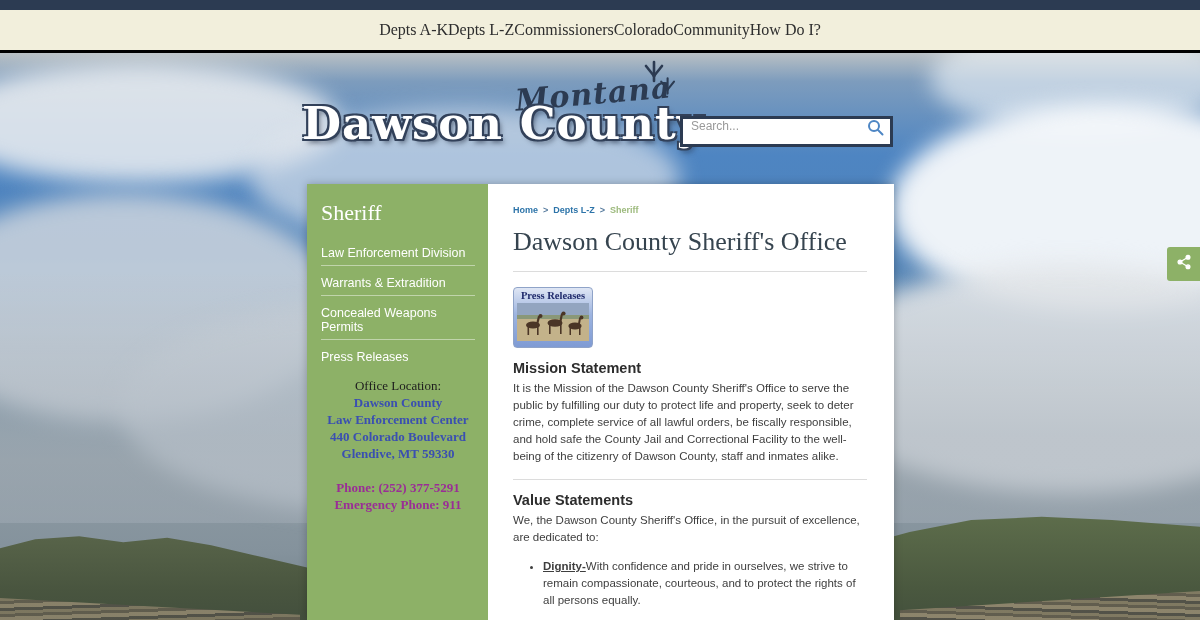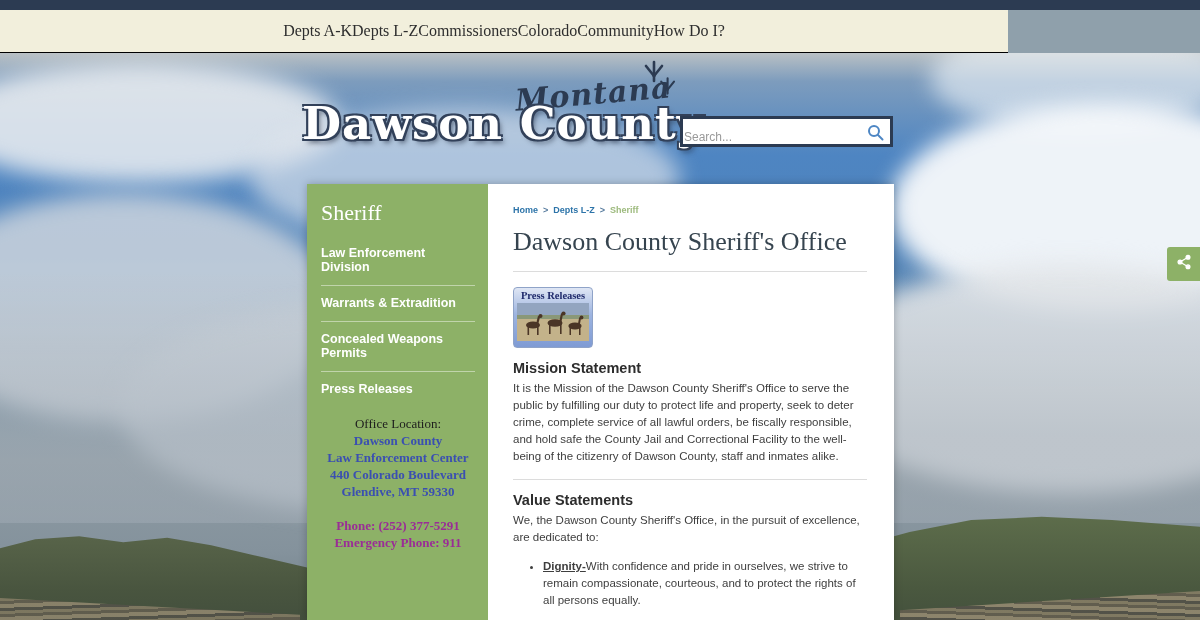--- a/index.html
+++ b/index.html
@@ -2,22 +2,22 @@
 <html><head>
 <meta charset="utf-8">
 <style>
   * { margin:0; padding:0; box-sizing:border-box; }
   html,body { width:1200px; height:620px; overflow:hidden; }
   body { font-family:"Liberation Sans", sans-serif; }
   #page { position:relative; width:1200px; height:620px; overflow:hidden; background:#8fa0ab; }
 
   
   .topbar { position:absolute; left:0; top:0; width:1200px; height:10px; background:#2c3b52; }
-  .navbar { position:absolute; left:0; top:10px; width:1008px; height:43px; background:#f2efdc;
-            border-bottom:1px solid #000000; display:flex; align-items:center; justify-content:center; }
+  .navbar { position:absolute; left:0; top:10px; width:1200px; height:43px; background:#f2efdc;
+            border-bottom:3px solid #000000; display:flex; align-items:center; justify-content:center; }
   .navbar a { font-family:"Liberation Serif", serif; font-size:16px; color:#2e2e2e; text-decoration:none; cursor:pointer; }
 
   
   .photo { position:absolute; left:0; top:53px; width:1200px; height:567px; overflow:hidden;
            background:linear-gradient(180deg,#b9c0c4 0%, #7d9cbd 5%, #4e85c2 18%, #4f83ba 35%, #7b95a8 55%, #8f9ca4 72%, #84929c 88%, #6f7f87 100%); }
   .cloud { position:absolute; border-radius:50%; filter:blur(11px); }
   .c1 { left:-60px; top:10px; width:400px; height:120px; background:rgba(236,239,241,.85); }
   .c2 { left:250px; top:55px; width:430px; height:140px; background:rgba(226,231,236,.65); }
   .c3 { left:890px; top:50px; width:430px; height:210px; background:rgba(247,249,251,.95); }
   .c4 { left:810px; top:210px; width:520px; height:230px; background:rgba(226,229,233,.9); }
@@ -42,35 +42,35 @@
   
   .logo-montana { position:absolute; left:515px; top:76px; font-family:"DejaVu Serif", serif;
                   font-style:italic; font-weight:bold; font-size:30px; color:#2c3b52;
                   transform:rotate(-5deg); letter-spacing:1px; }
   .tracks { position:absolute; left:642px; top:54px; }
   .logo-main { position:absolute; left:302px; top:97px; font-family:"DejaVu Serif", serif;
                font-weight:bold; font-size:45px; color:#ffffff; letter-spacing:1px; white-space:nowrap;
                text-shadow:-2px -2px 0 #32415a, 2px -2px 0 #32415a, -2px 2px 0 #32415a,
                             2px 2px 0 #32415a, 3px 4px 5px rgba(25,35,55,.55); }
   .search-box { position:absolute; left:680px; top:116px; width:213px; height:31px; background:#fff;
-                border:3px solid #2c3b52; display:flex; align-items:flex-end; padding:0 6px 0 1px; }
+                border:3px solid #2c3b52; display:flex; align-items:flex-start; padding:0 6px 0 8px; }
   .search-box input { flex:1; border:none; outline:none; font-size:12px; color:#444;
                       font-family:"Liberation Sans", sans-serif; }
   .search-box input::placeholder { color:#9a9a9a; }
   .search-btn { background:none; border:none; cursor:pointer; display:flex; align-items:center; }
 
   
   .card { position:absolute; left:307px; top:184px; width:587px; height:436px; background:#fff;
           box-shadow:0 0 8px rgba(0,0,0,.25); }
   .sidebar { position:absolute; left:0; top:0; width:181px; height:436px; background:#8db167;
              padding:12px 13px 0 14px; }
   .sidebar h2 { font-family:"Liberation Serif", serif; font-weight:normal; font-size:22px;
                 color:#fff; margin:4px 0 10px 0; }
   .sidebar ul { list-style:none; }
-  .sidebar li { font-size:12.5px; font-weight:bold; color:#fff; padding:10px 0 11px 0;
+  .sidebar li { font-size:12.5px; font-weight:normal; color:#fff; padding:10px 0 5px 0;
                 border-bottom:1px solid rgba(255,255,255,.45); cursor:pointer; }
   .sidebar li:last-child { border-bottom:none; }
   .office { margin-top:8px; text-align:center; font-family:"Liberation Serif", serif;
             font-size:13px; line-height:17px; }
   .office .loc-label { color:#1d1d1d; }
   .office .addr { color:#3a4fb1; font-weight:bold; }
   .office .spacer { height:17px; }
   .office .phone { color:#9a2d96; font-weight:bold; }
 
   .main { position:absolute; left:206px; top:0; width:354px; }

